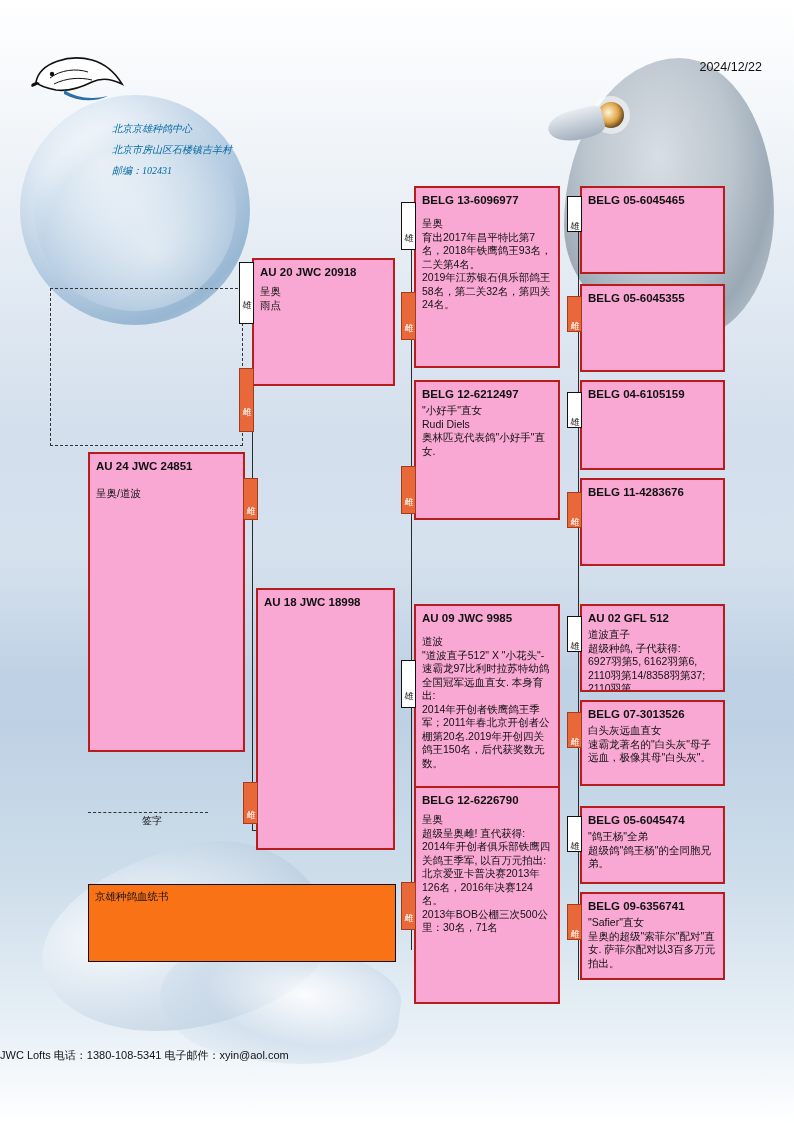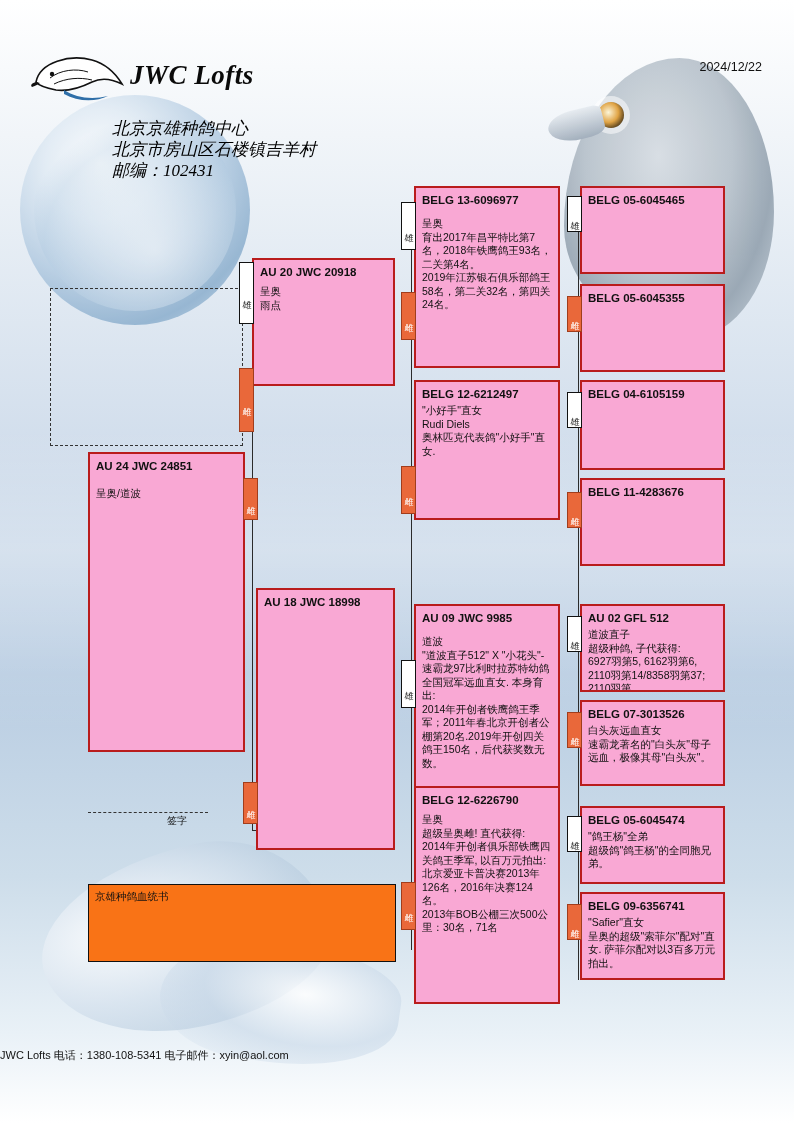--- a/index.html
+++ b/index.html
@@ -54,22 +54,22 @@
   .logo{position:absolute;left:30px;top:52px;width:270px;height:60px;}
   .logo svg{position:absolute;left:0;top:0;}
   .logo-text{
     position:absolute;left:100px;top:8px;font-size:27px;font-style:italic;font-weight:bold;
     color:#0a0a0a;letter-spacing:.5px;font-family:"Liberation Serif",serif;
   }
   .date{
     position:absolute;right:32px;top:60px;font-size:12.5px;color:#111;
   }
   .addr{
-    position:absolute;left:112px;top:118px;font-size:17px;line-height:21px;
-    font-style:italic;color:#000000;font-family:"Liberation Serif",serif;white-space:pre-line;
+    position:absolute;left:112px;top:118px;font-size:10px;line-height:21px;
+    font-style:italic;color:#0369a1;font-family:"Liberation Serif",serif;white-space:pre-line;
   }
 
   
   .card{
     position:absolute;background:#f9a8d4;border:2px solid #b91c1c;box-sizing:border-box;
     padding:5px 6px;overflow:hidden;
   }
   .card .ttl{font-size:11.5px;font-weight:bold;color:#111;line-height:14px;margin-bottom:3px;}
   .card .body{font-size:10.5px;color:#111;line-height:13.5px;white-space:pre-line;}
   .dashed{border:1px dashed #333;background:transparent;}
@@ -107,21 +107,20 @@
 
 <div class="logo">
   <svg width="100" height="58" viewBox="0 0 100 58">
     <path d="M6 30 C10 10, 40 2, 62 8 C76 12, 86 22, 92 32 C80 26, 70 26, 62 30 C52 35, 40 40, 26 38 C16 36, 9 34, 6 30 Z" fill="#ffffff" stroke="#111111" stroke-width="1.6"></path>
     <path d="M20 26 C30 18, 46 16, 58 20" fill="none" stroke="#111" stroke-width="1"></path>
     <path d="M24 32 C36 26, 50 25, 62 28" fill="none" stroke="#111" stroke-width="1"></path>
     <circle cx="22" cy="22" r="2.2" fill="#111"></circle>
     <path d="M6 30 C2 31, 0 33, 2 35 C6 34, 8 32, 10 31 Z" fill="#111"></path>
     <path d="M34 38 C46 46, 62 48, 78 44 C66 50, 48 50, 34 42 Z" fill="#2f6fa8"></path>
   </svg>
-  <div class="logo-text">JWC Lofts</div>
 </div>
 
 <div class="date">2024/12/22</div>
 <div class="addr">北京京雄种鸽中心
 北京市房山区石楼镇吉羊村
 邮编：102431</div>
 
 <div class="ln lnv" style="left:252px;top:300px;height:530px;"></div>
 <div class="ln lnh" style="left:252px;top:300px;width:8px;"></div>
 <div class="ln lnh" style="left:252px;top:830px;width:8px;"></div>
@@ -233,19 +232,19 @@
 <div class="sex m" style="left:567px;top:816px;height:34px;">雄</div>
 
 <div class="card" style="left:580px;top:892px;width:145px;height:88px;">
   <div class="ttl">BELG 09-6356741</div>
   <div class="body">"Safier"直女
 呈奥的超级"索菲尔"配对"直女. 萨菲尔配对以3百多万元拍出。</div>
 </div>
 <div class="sex f" style="left:567px;top:904px;height:34px;">雌</div>
 
 <div class="sigline" style="left:88px;top:812px;width:120px;"></div>
-<div class="siglabel" style="left:142px;top:814px;margin-left:25px;">签字</div>
+<div class="siglabel" style="left:142px;top:814px;">签字</div>
 
 <div class="card bandcard" style="left:88px;top:884px;width:308px;height:78px;">
   <div class="body" style="font-size:10.5px;">京雄种鸽血统书</div>
 </div>
 
 <div class="footer">JWC Lofts  电话：1380-108-5341  电子邮件：xyin@aol.com</div>
 
 </body></html>

